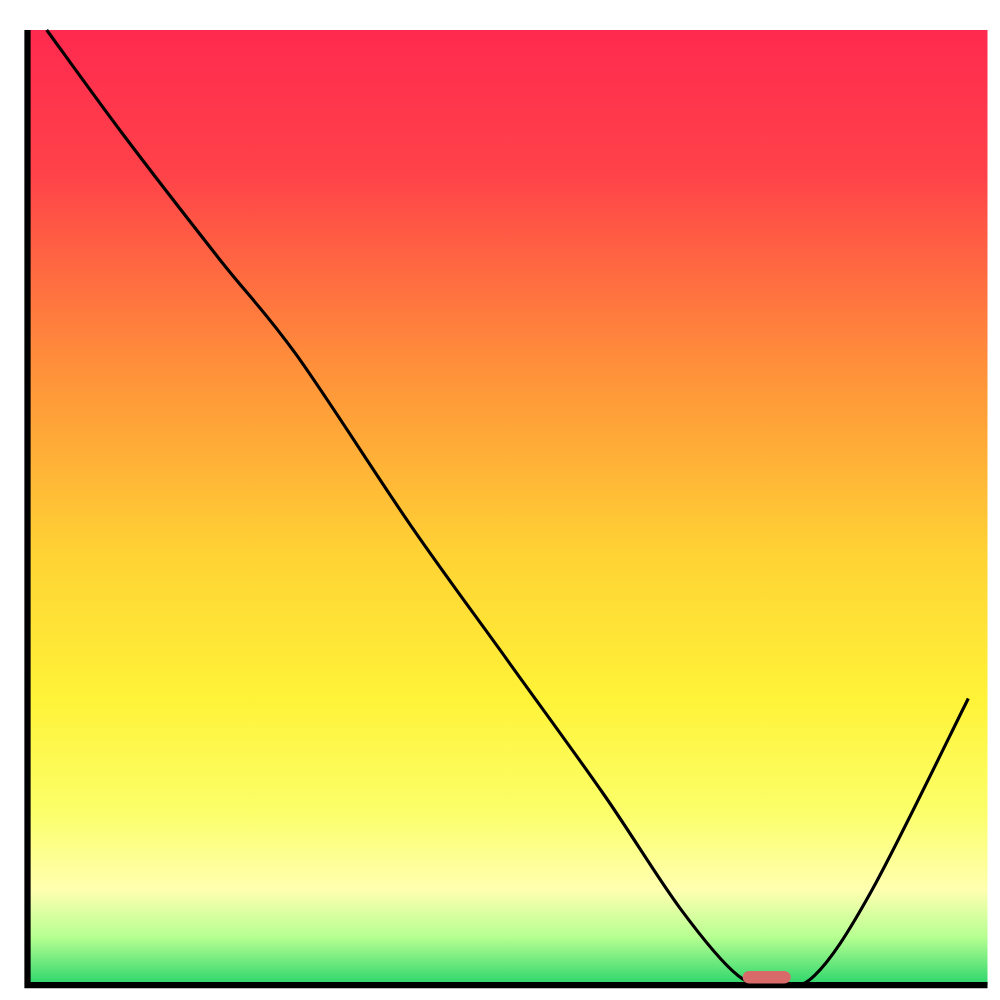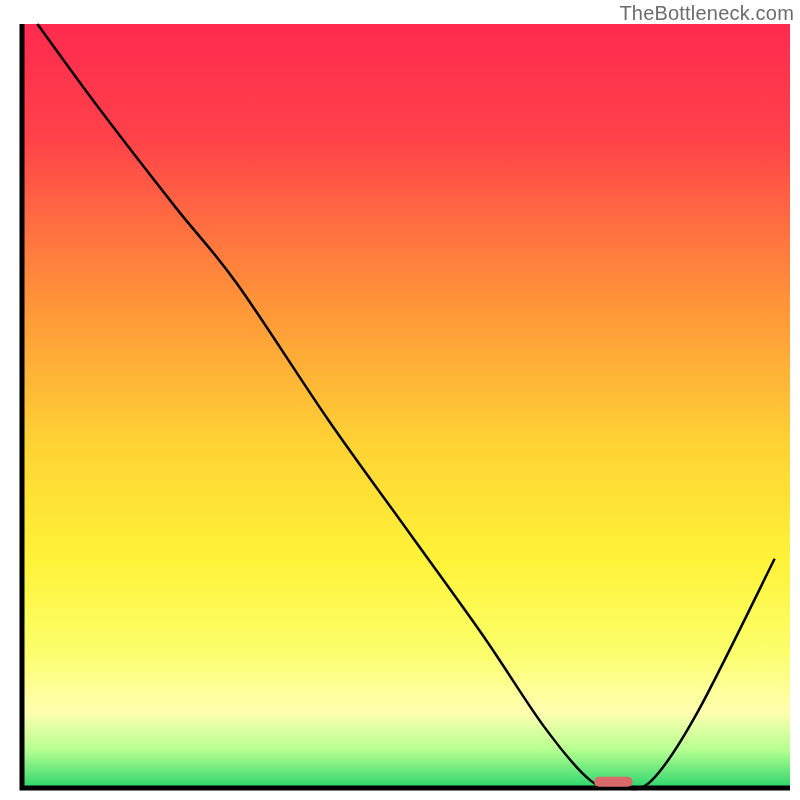--- a/index.html
+++ b/index.html
@@ -48,14 +48,13 @@
           <stop offset="90%" stop-color="#ffffb0"></stop>
           <stop offset="95%" stop-color="#b6ff91"></stop>
           <stop offset="100%" stop-color="#2bd56c"></stop>
         </linearGradient>
       </defs>
       <rect x="22" y="24" width="768" height="764" fill="url(#bg-grad)"></rect>
       <path d="M 22 24 L 22 788 L 790 788" fill="none" stroke="#000000" stroke-width="5"></path>
       <path d="M 37.36 24 C 47.6 38.00666666666666, 75.76 77.47999999999996, 98.80000000000001 108.03999999999996 C 121.84000000000002 138.59999999999997, 152.56000000000003 178.07333333333335, 175.60000000000002 207.36 C 198.64000000000001 236.64666666666668, 211.44000000000003 248.10666666666665, 237.04000000000002 283.76 C 262.64000000000004 319.4133333333333, 301.0400000000001 380.53333333333336, 329.20000000000005 421.28000000000003 C 357.36 462.0266666666667, 380.40000000000003 492.5866666666667, 406 528.24 C 431.59999999999997 563.8933333333333, 459.75999999999993 602.0933333333334, 482.79999999999995 635.2 C 505.84 668.3066666666667, 526.32 702.6866666666667, 544.24 726.88 C 562.16 751.0733333333333, 577.52 770.1733333333334, 590.3199999999999 780.36 C 603.1199999999999 790.5466666666666, 610.8 788, 621.04 788 C 631.28 788, 638.96 793.0933333333334, 651.76 780.36 C 664.56 767.6266666666667, 677.36 748.5266666666666, 697.84 711.6 C 718.32 674.6733333333334, 761.84 584.2666666666667, 774.64 558.8" fill="none" stroke="#000000" stroke-width="2.5"></path>
       <rect x="594.16" y="776.832" width="38.40000000000009" height="10" rx="5" fill="#d86a6a"></rect>
     </svg>
-  <div class="watermark">TheBottleneck.com</div>
 </div>
 
 </body></html>

